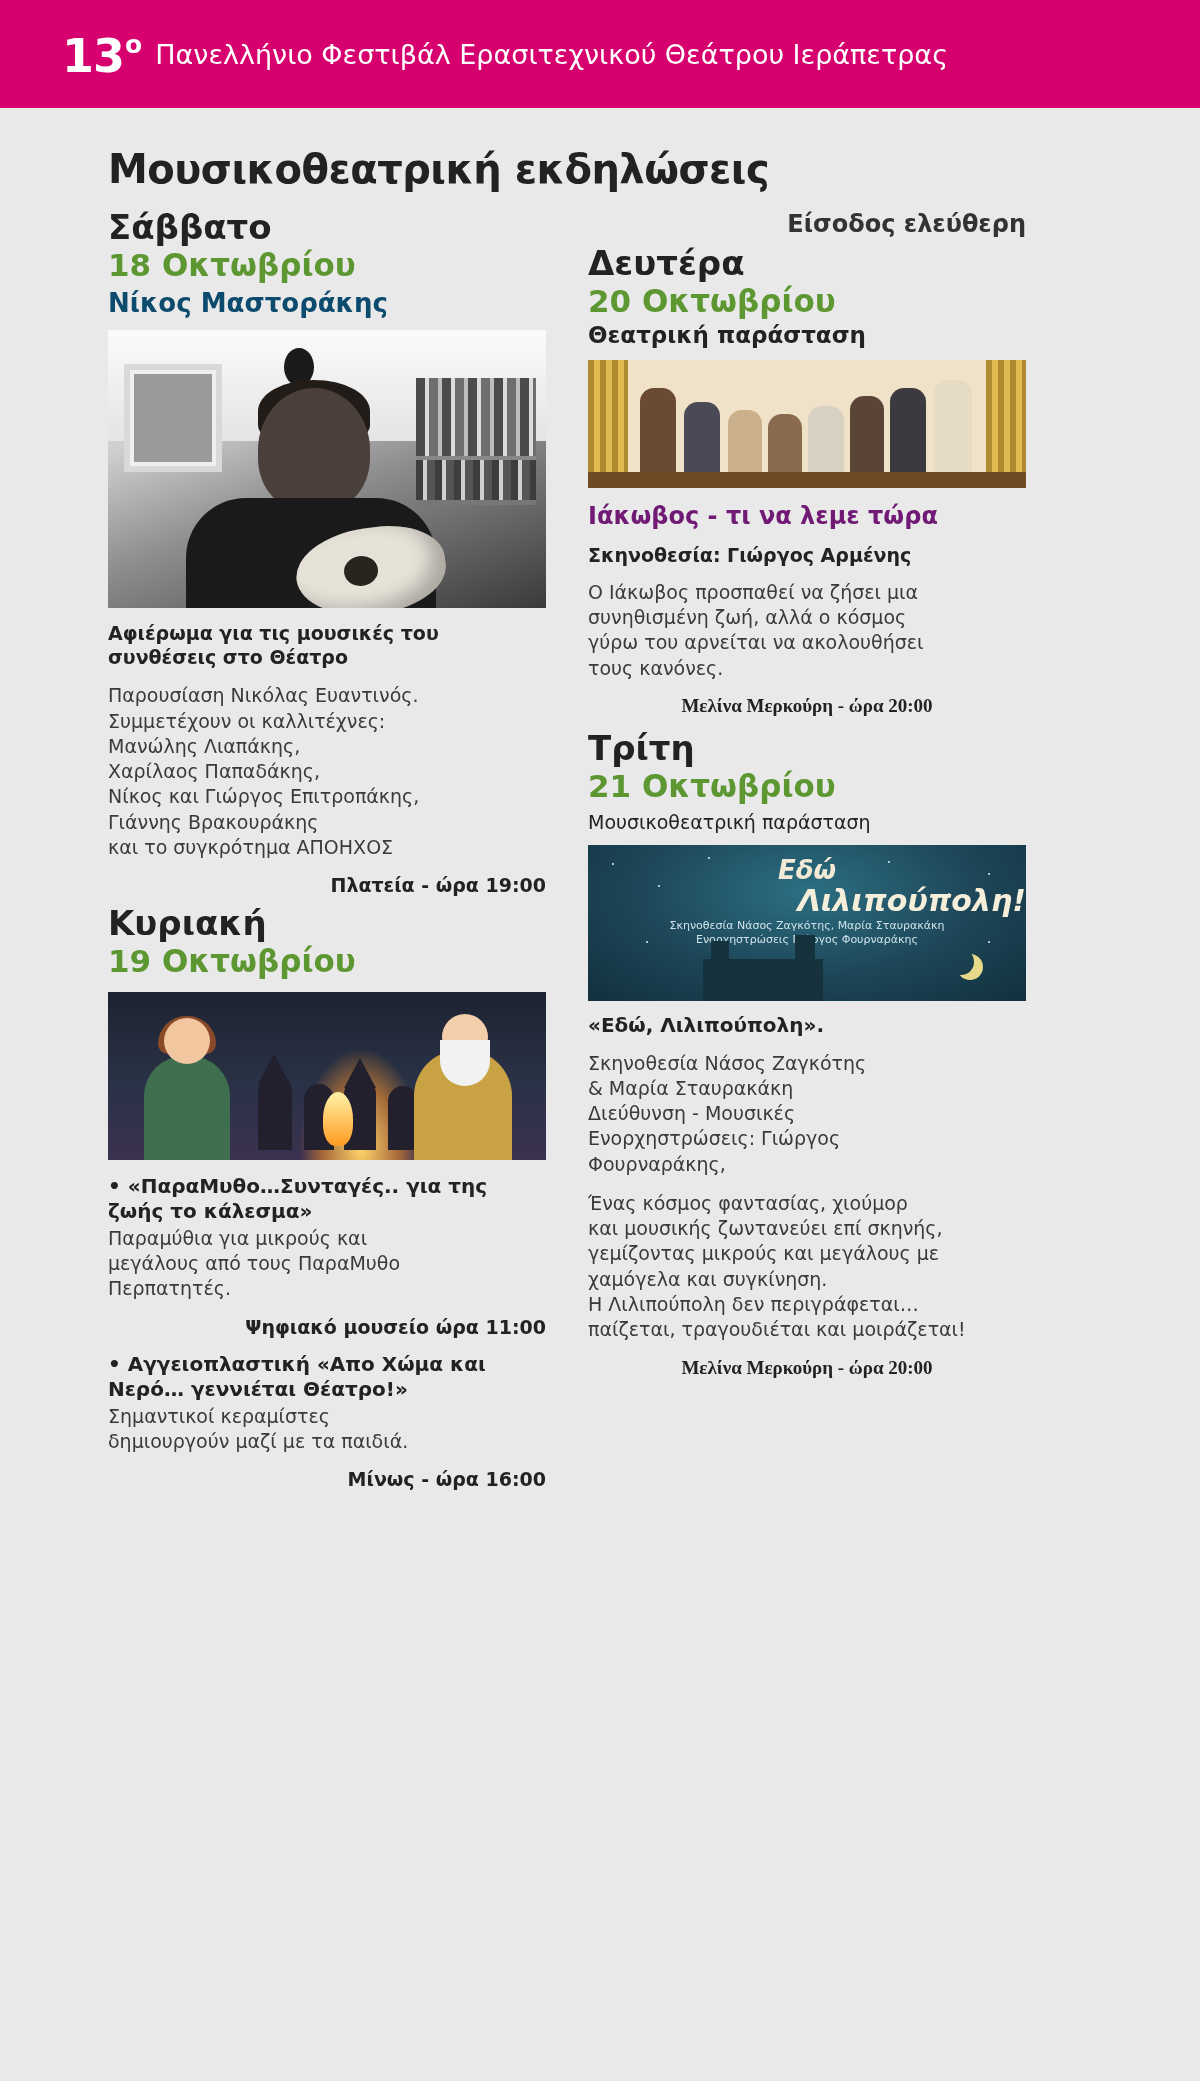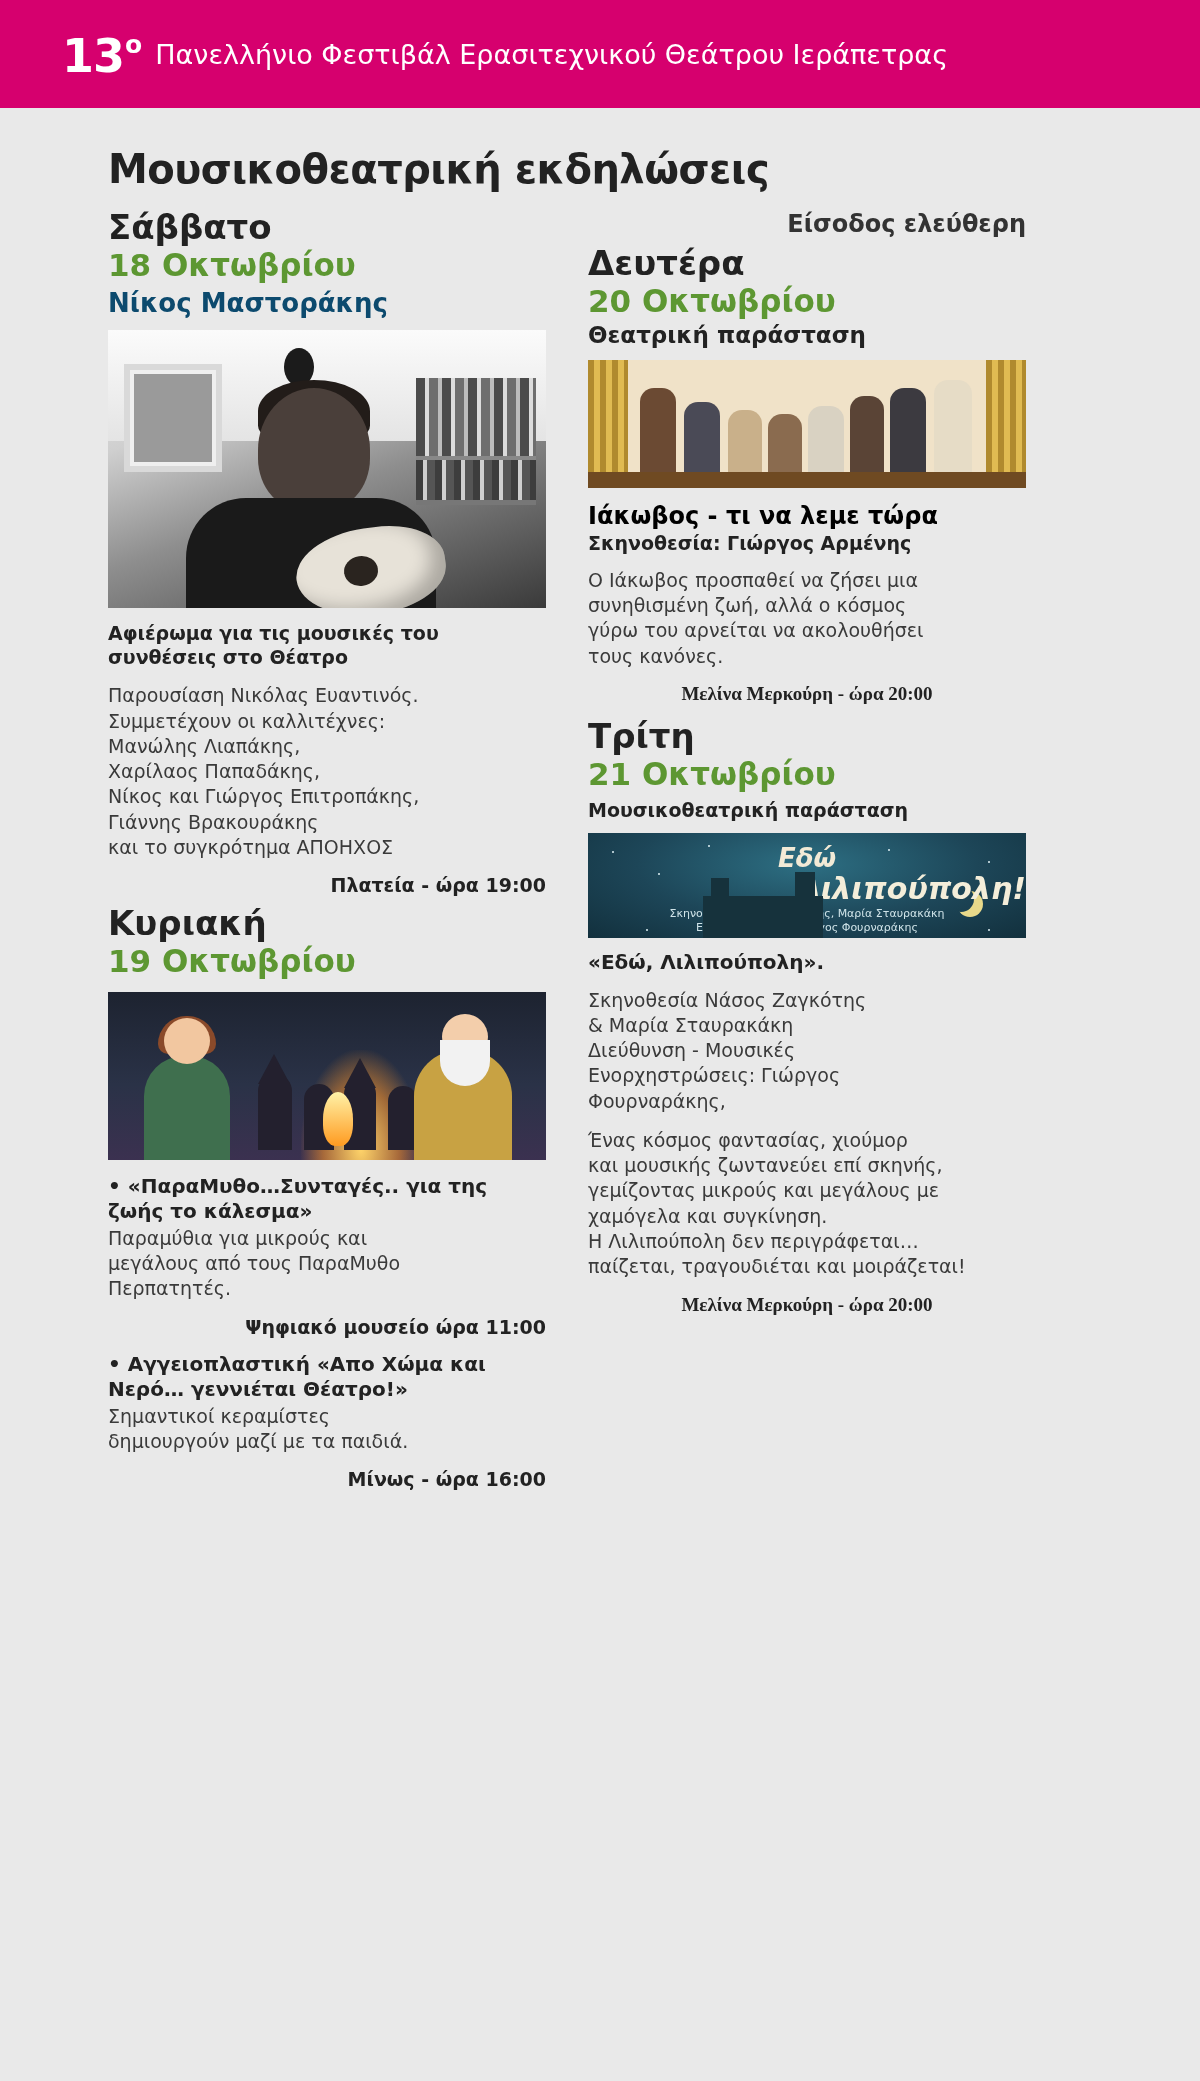--- a/index.html
+++ b/index.html
@@ -102,21 +102,21 @@
     margin: 6px 0 12px 0;
   }
   .sub-kind {
     font-size: 23px;
     font-weight: bold;
     color: #222222;
     margin: 4px 0 12px 0;
   }
   .sub-kind-small {
     font-size: 19px;
-    font-weight: bold;
+    font-weight: normal;
     color: #222222;
     margin: 8px 0 12px 0;
   }
   .caption-bold {
     font-size: 19px;
     font-weight: bold;
     color: #222222;
     line-height: 1.25;
     margin: 14px 0 14px 0;
   }
@@ -138,22 +138,22 @@
     font-size: 19px;
     font-weight: bold;
     color: #222222;
     text-align: center;
     margin: 10px 0 14px 0;
     font-family: Liberation Serif, serif;
   }
   .play-title {
     font-size: 24px;
     font-weight: bold;
-    color: #000000;
-    margin: 14px 0 2px 0;
+    color: #701a75;
+    margin: 14px 0 14px 0;
   }
   .play-sub {
     font-size: 19px;
     font-weight: bold;
     color: #222222;
     margin: 0 0 14px 0;
   }
   .bullet-title {
     font-size: 20px;
     font-weight: bold;
@@ -290,21 +290,21 @@
     position: absolute; bottom: 10px; background: #23202e; border-radius: 18px 18px 0 0;
   }
   .photo-tale .hat {
     position: absolute; bottom: 0; width: 0; height: 0;
     border-left: 16px solid transparent;
     border-right: 16px solid transparent;
     border-bottom: 30px solid #23202e;
   }
   
   .photo-lili {
-    height: 105px;
+    height: 156px;
     background: radial-gradient(ellipse at 50% 30%, #2d6f83 0%, #1d4658 55%, #12303d 100%);
   }
   .photo-lili .ll-moon {
     position: absolute; right: 52px; bottom: 26px; width: 26px; height: 26px;
     border-radius: 50%;
     box-shadow: 9px 5px 0 0 #e8d98a;
     background: transparent;
   }
   .photo-lili .ll-castle {
     position: absolute; left: 40%; bottom: 0; width: 120px; height: 42px;

